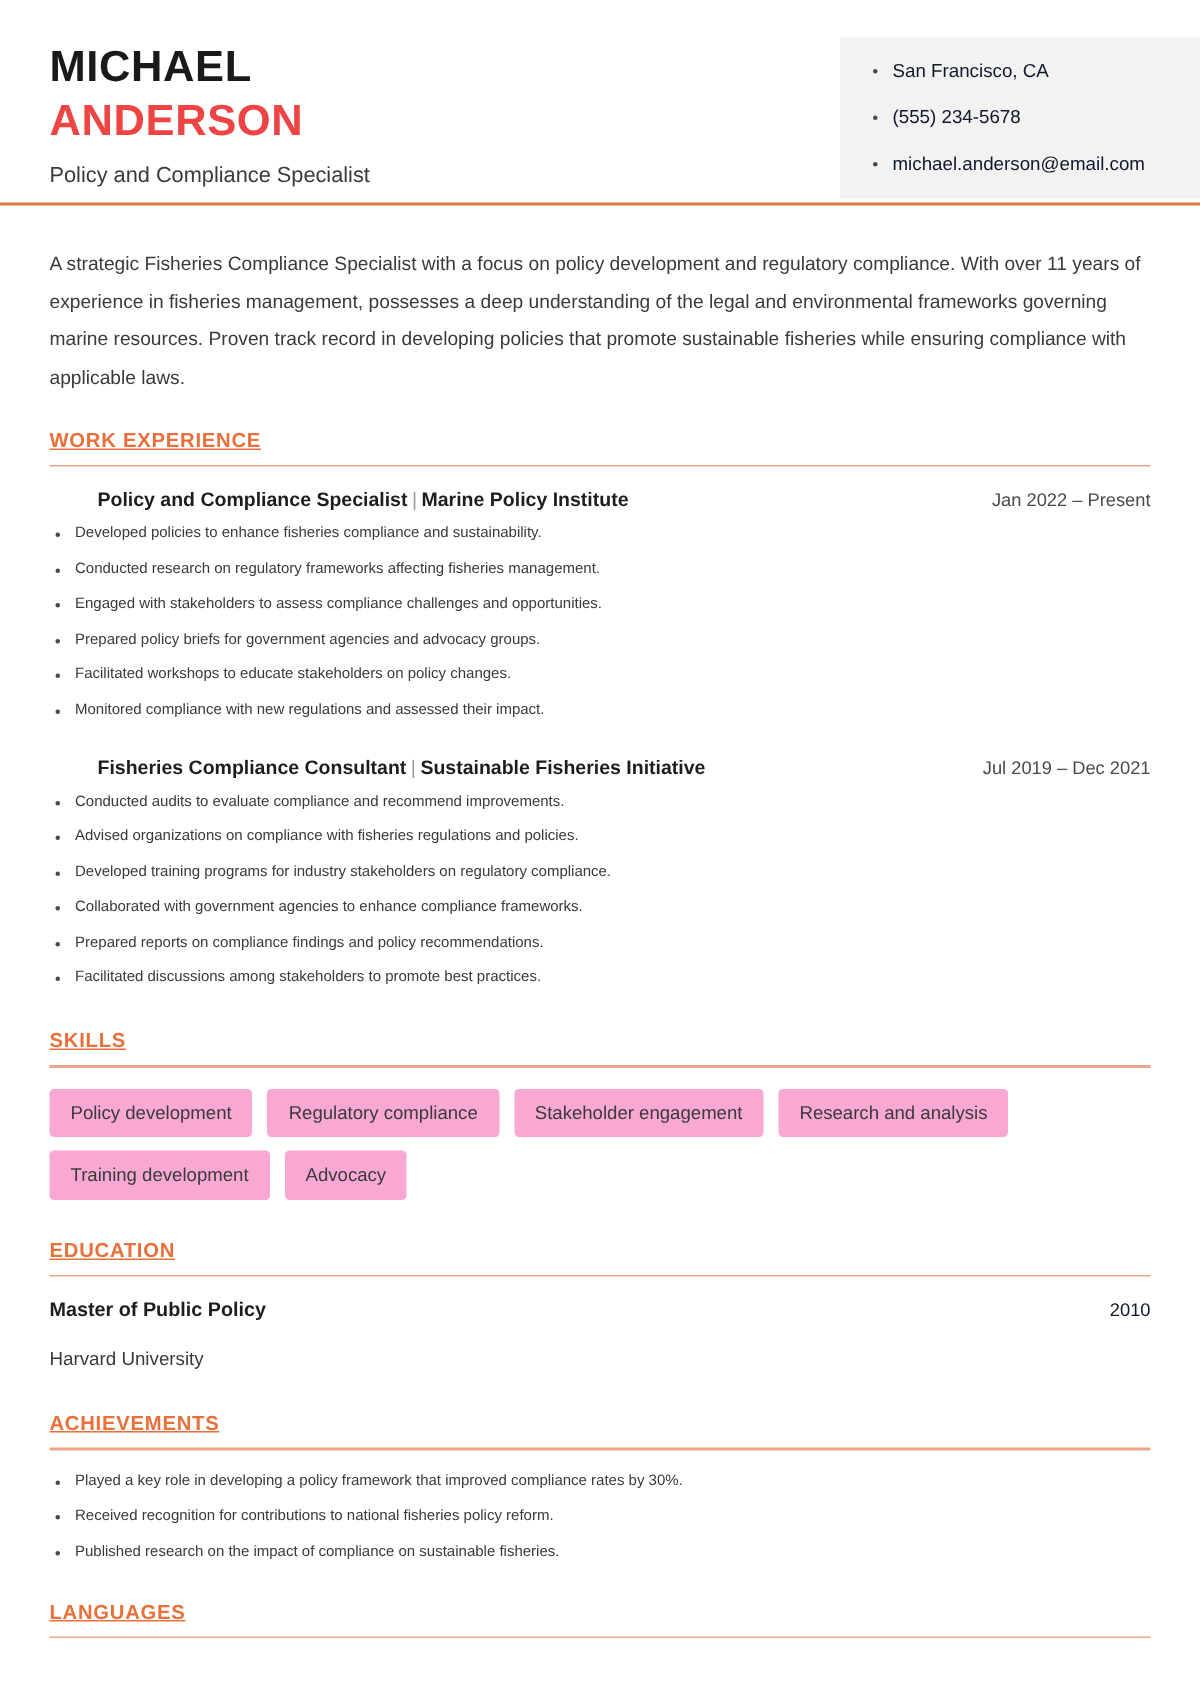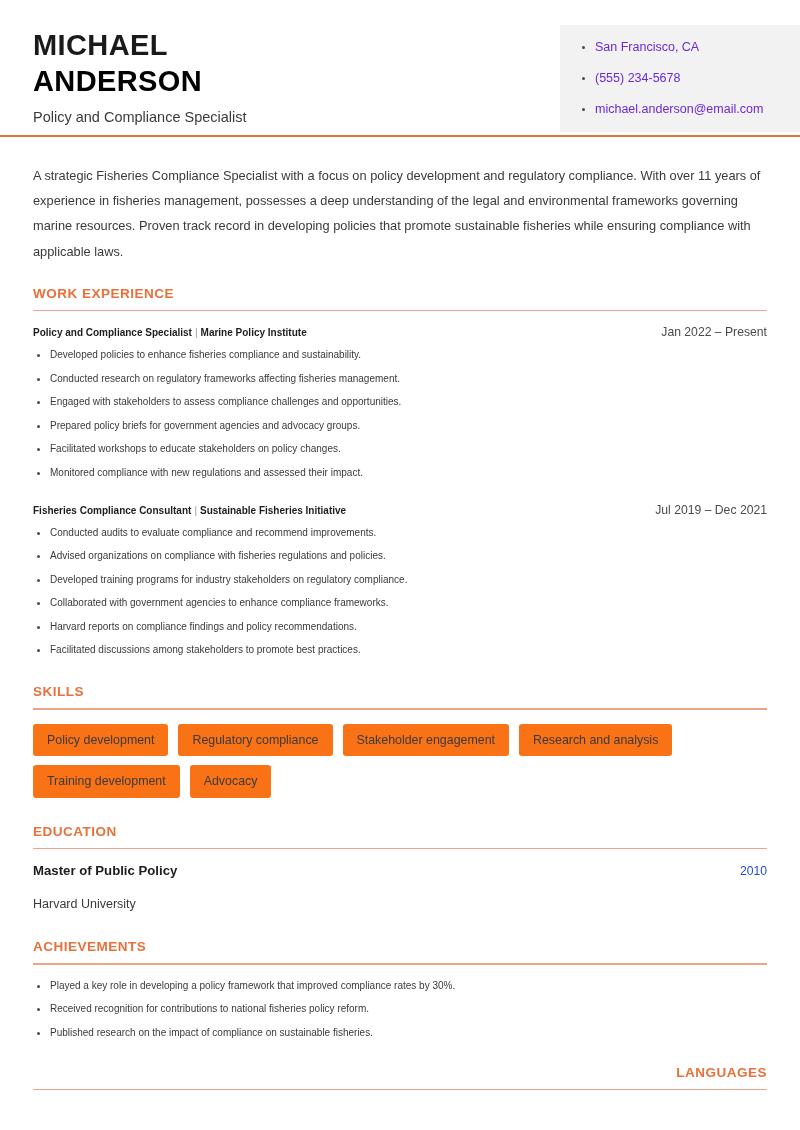--- a/index.html
+++ b/index.html
@@ -44,21 +44,21 @@
   }
 
   .name-line {
     font-size: 29px;
     font-weight: bold;
     letter-spacing: 0.4px;
     line-height: 1.23;
     text-transform: uppercase;
   }
   .name-first { color: #1a1a1a; }
-  .name-last  { color: #000000; }
+  .name-last  { color: #ef4444; }
 
   .job-title {
     margin-top: 10px;
     font-size: 14.5px;
     color: #3a3a3a;
     font-weight: normal;
   }
 
   .contact-panel {
     width: 240px;
@@ -67,21 +67,21 @@
     background: #f2f2f2;
     padding: 16px 18px 16px 22px;
     min-height: 93px;
   }
 
   .contact-list { list-style: none; }
 
   .contact-item {
     position: relative;
     font-size: 12.5px;
-    color: #6d28d9;
+    color: #0f172a;
     line-height: 1.1;
     padding-left: 13px;
     margin-bottom: 17px;
   }
   .contact-item:last-child { margin-bottom: 0; }
   .contact-item::before {
     content: "";
     position: absolute;
     left: 0;
     top: 5px;
@@ -115,43 +115,45 @@
 
   .section { margin-top: 22px; }
 
   .section-title {
     font-size: 13.5px;
     font-weight: bold;
     color: #E8703A;
     letter-spacing: 0.5px;
     text-transform: uppercase;
     margin-bottom: 9px;
+    text-decoration: underline;
   }
 
   .section-rule {
     height: 1.5px;
     background: #EDA489;
     margin-bottom: 14px;
   }
 
   
   .entry { margin-bottom: 18px; }
   .entry:last-child { margin-bottom: 0; }
 
   .entry-head {
     display: flex;
     align-items: baseline;
     justify-content: space-between;
     margin-bottom: 9px;
   }
 
   .entry-heading {
-    font-size: 10px;
+    font-size: 13px;
     font-weight: bold;
     color: #1d1d1d;
+    margin-left: 32px;
   }
 
   .entry-sep {
     color: #9a9a9a;
     font-weight: normal;
     padding: 0 3px;
   }
 
   .entry-date {
     font-size: 12.2px;
@@ -183,21 +185,21 @@
   }
 
   
   .pills {
     display: flex;
     flex-wrap: wrap;
     gap: 9px 10px;
   }
 
   .pill {
-    background: #f97316;
+    background: #f9a8d4;
     color: #3a3a3a;
     font-size: 12.4px;
     line-height: 1;
     padding: 10px 14px;
     border-radius: 3px;
     white-space: nowrap;
   }
 
   
   .edu-head {
@@ -205,31 +207,31 @@
     align-items: center;
     justify-content: space-between;
   }
   .edu-degree {
     font-size: 13.2px;
     font-weight: bold;
     color: #1d1d1d;
   }
   .edu-year {
     font-size: 12.2px;
-    color: #1d4ed8;
+    color: #0f172a;
     white-space: nowrap;
   }
   .edu-school {
     font-size: 12.5px;
     color: #3a3a3a;
     margin-top: 19px;
   }
 
   .section-achievements { margin-top: 28px; }
-  .section-languages { margin-top: 26px; text-align: right; }
+  .section-languages { margin-top: 26px; }
   .section-education { margin-top: 26px; }
   .section-skills { margin-top: 28px; }
 </style>
 </head>
 <body>
 
 <div class="page">
 
   <header class="header">
     <div class="header-inner">
@@ -288,21 +290,21 @@
           <div class="entry-heading">
             <span>Fisheries Compliance Consultant</span><span class="entry-sep">|</span><span>Sustainable Fisheries Initiative</span>
           </div>
           <div class="entry-date">Jul 2019 – Dec 2021</div>
         </div>
         <ul class="bullets">
           <li class="bullet">Conducted audits to evaluate compliance and recommend improvements.</li>
           <li class="bullet">Advised organizations on compliance with fisheries regulations and policies.</li>
           <li class="bullet">Developed training programs for industry stakeholders on regulatory compliance.</li>
           <li class="bullet">Collaborated with government agencies to enhance compliance frameworks.</li>
-          <li class="bullet">Harvard reports on compliance findings and policy recommendations.</li>
+          <li class="bullet">Prepared reports on compliance findings and policy recommendations.</li>
           <li class="bullet">Facilitated discussions among stakeholders to promote best practices.</li>
         </ul>
       </div>
     </section>
 
     <section class="section section-skills">
       <h2 class="section-title">SKILLS</h2>
       <div class="section-rule"></div>
       <div class="pills">
         <span class="pill">Policy development</span>

